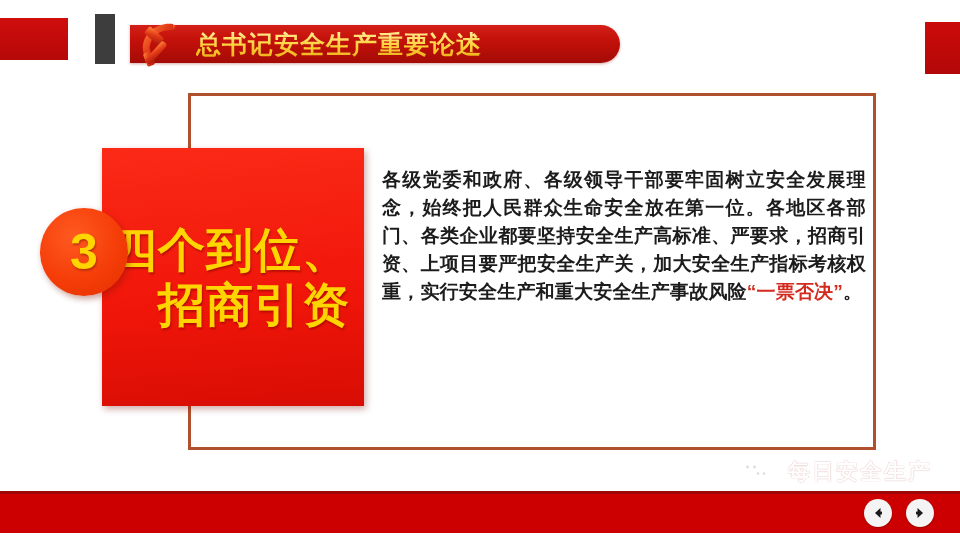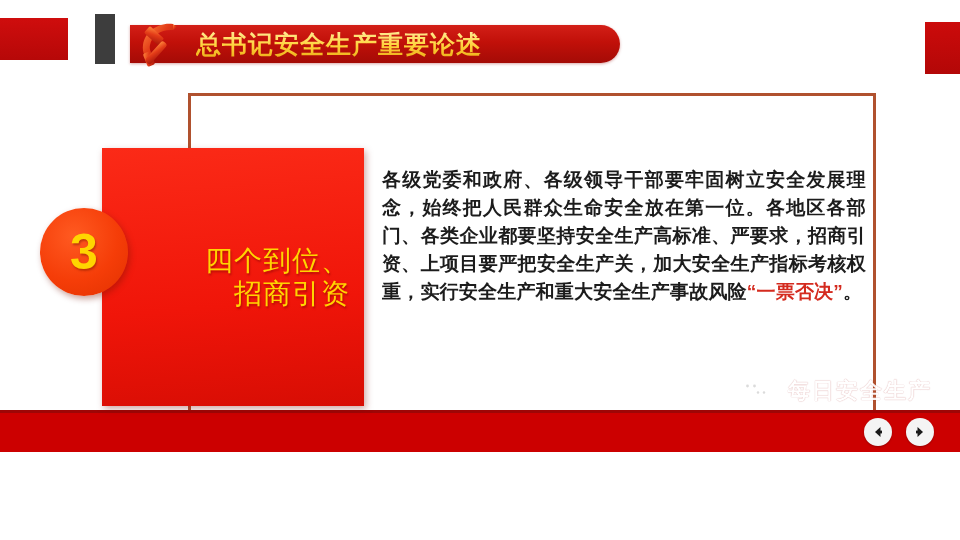--- a/index.html
+++ b/index.html
@@ -6,21 +6,21 @@
     margin: 0;
     padding: 0;
     background: #ffffff;
   }
   body {
     font-family: "Liberation Sans", "DejaVu Sans", sans-serif;
   }
   #slide {
     position: relative;
     width: 960px;
-    height: 452px;
+    height: 533px;
     background: #ffffff;
     overflow: hidden;
   }
 
   
   .hdr-red-left {
     position: absolute;
     left: 0; top: 18px;
     width: 68px; height: 42px;
     background: linear-gradient(180deg,#cf0d0d 0%, #b60808 100%);
@@ -87,23 +87,23 @@
     box-shadow: 2px 3px 7px rgba(120,10,0,.35);
     z-index: 6;
     display: flex;
     flex-direction: column;
     align-items: flex-end;
     justify-content: center;
     padding-right: 14px;
     box-sizing: border-box;
   }
   .card-line {
-    font-size: 28px;
+    font-size: 47px;
     line-height: 1.18;
-    font-weight: normal;
+    font-weight: bold;
     letter-spacing: 1px;
     color: #ffd500;
     text-shadow: 1px 2px 2px rgba(120,0,0,.45);
     white-space: nowrap;
     text-align: left;
   }
 
   
   .badge {
     position: absolute;

